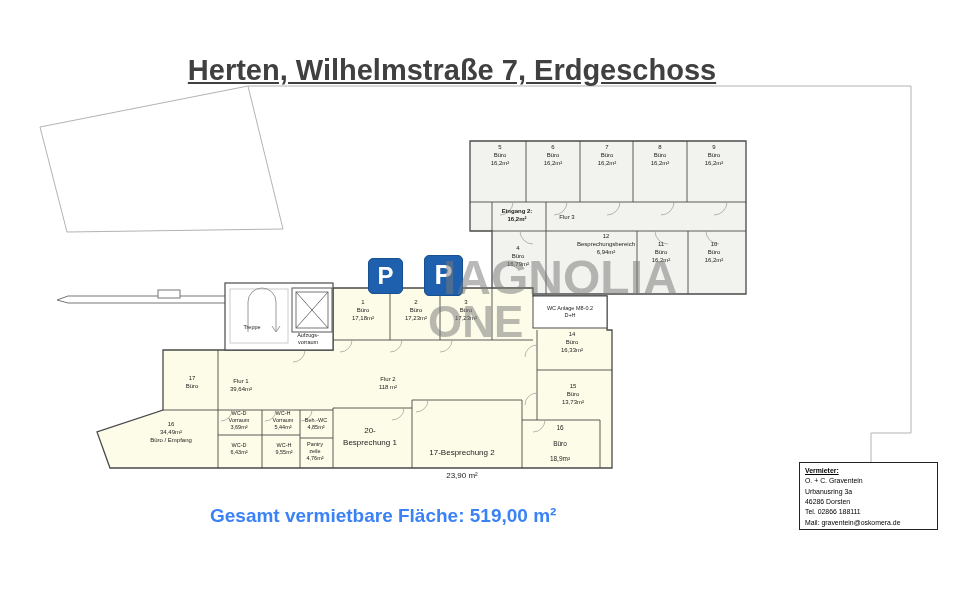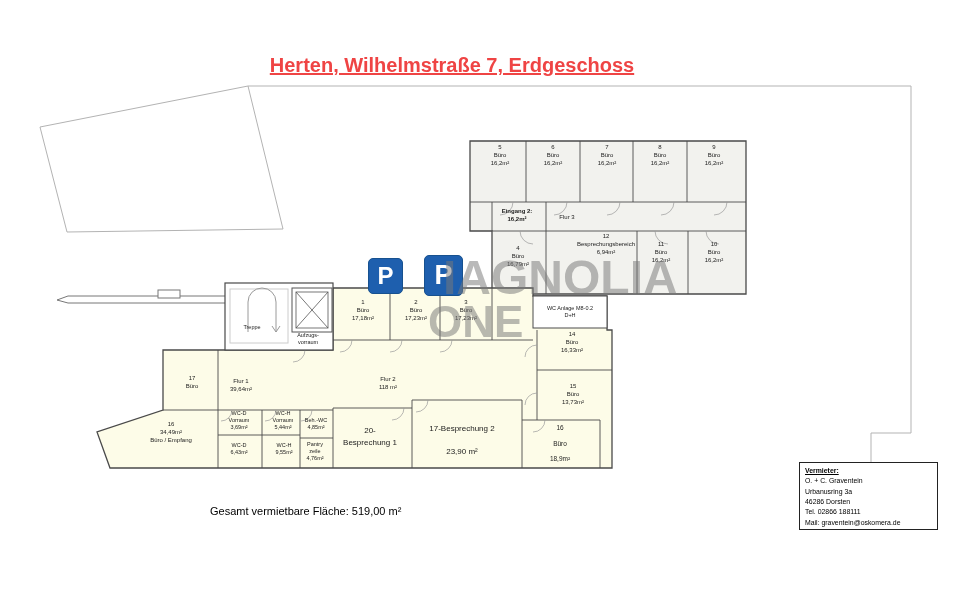--- a/index.html
+++ b/index.html
@@ -1,27 +1,27 @@
 <!DOCTYPE html>
 <html><head>
 <meta charset="utf-8">
 <style>
   html,body{margin:0;padding:0;background:#e8e8e8;}
   .canvas{position:relative;width:960px;height:595px;background:#ffffff;overflow:hidden;
           font-family:"Liberation Sans",sans-serif;color:#222;}
   .plan-svg{position:absolute;left:0;top:0;z-index:1;}
   .page-title{position:absolute;left:0;top:54px;width:904px;text-align:center;z-index:2;
-              font-size:20px;font-weight:bold;text-decoration:underline;color:#ef4444;}
+              font-size:29px;font-weight:bold;text-decoration:underline;color:#404040;}
   .rl{position:absolute;transform:translate(-50%,-50%);font-size:6px;line-height:1.3;
       text-align:center;white-space:pre-line;color:#1c1c1c;z-index:2;}
   .rl-bold{font-weight:bold;}
   .rl-lg{font-size:8px;line-height:1.45;}
   .rl-sp{line-height:2.4;font-size:6.5px;}
   .rl-sm{font-size:5.5px;}
-  .summary{position:absolute;left:210px;top:505px;z-index:2;font-size:11px;font-weight:normal;color:#000000;}
+  .summary{position:absolute;left:210px;top:505px;z-index:2;font-size:19px;font-weight:bold;color:#3b82f6;}
   .landlord{position:absolute;left:799px;top:462px;width:127px;height:60px;background:#fff;
             border:1px solid #222;z-index:3;padding:3px 5px;font-size:6.9px;line-height:1.5;color:#000;}
   .landlord .hd{font-weight:bold;text-decoration:underline;}
   .wm{position:absolute;z-index:4;pointer-events:none;}
   .wm-tile{position:absolute;background:#1e5fae;border-radius:5px;color:#fff;font-weight:bold;
            display:flex;align-items:center;justify-content:center;border:1px solid #17518f;}
   .wm-word{position:absolute;font-weight:bold;color:rgba(120,120,120,0.52);letter-spacing:0px;}
 </style>
 </head>
 <body>
@@ -174,21 +174,21 @@
 5,44m²</div>
   <div class="rl rl-sm" style="left:284px;top:449px">WC-H
 9,55m²</div>
   <div class="rl rl-sm" style="left:316px;top:424px">Beh.-WC
 4,85m²</div>
   <div class="rl rl-sm" style="left:315px;top:452px">Pantry
 zeile
 4,76m²</div>
   <div class="rl rl-lg" style="left:370px;top:437px">20-
 Besprechung 1</div>
-  <div class="rl rl-lg" style="left:462px;top:440px">17-Besprechung 2
+  <div class="rl rl-lg" style="left:462px;top:464px">17-Besprechung 2
 
 23,90 m²</div>
   <div class="rl rl-sp" style="left:560px;top:443px">16
 Büro
 18,9m²</div>
   <div class="rl rl-sm" style="left:252px;top:328px">Treppe</div>
   <div class="rl rl-sm" style="left:308px;top:339px">Aufzugs-
 vorraum</div>
 
   <div class="wm">

